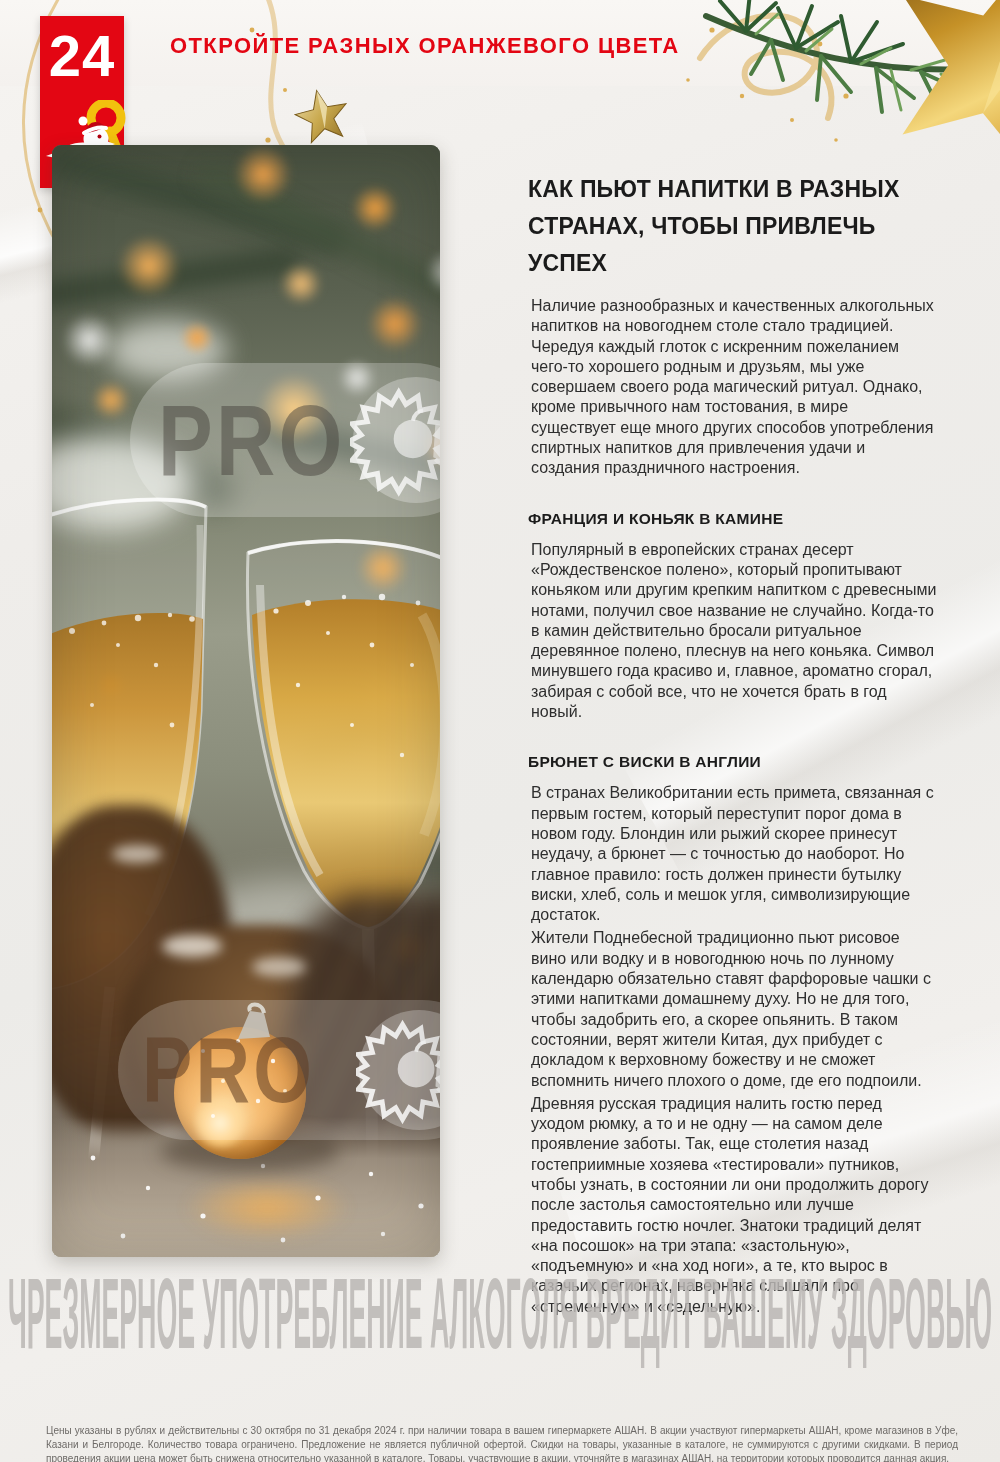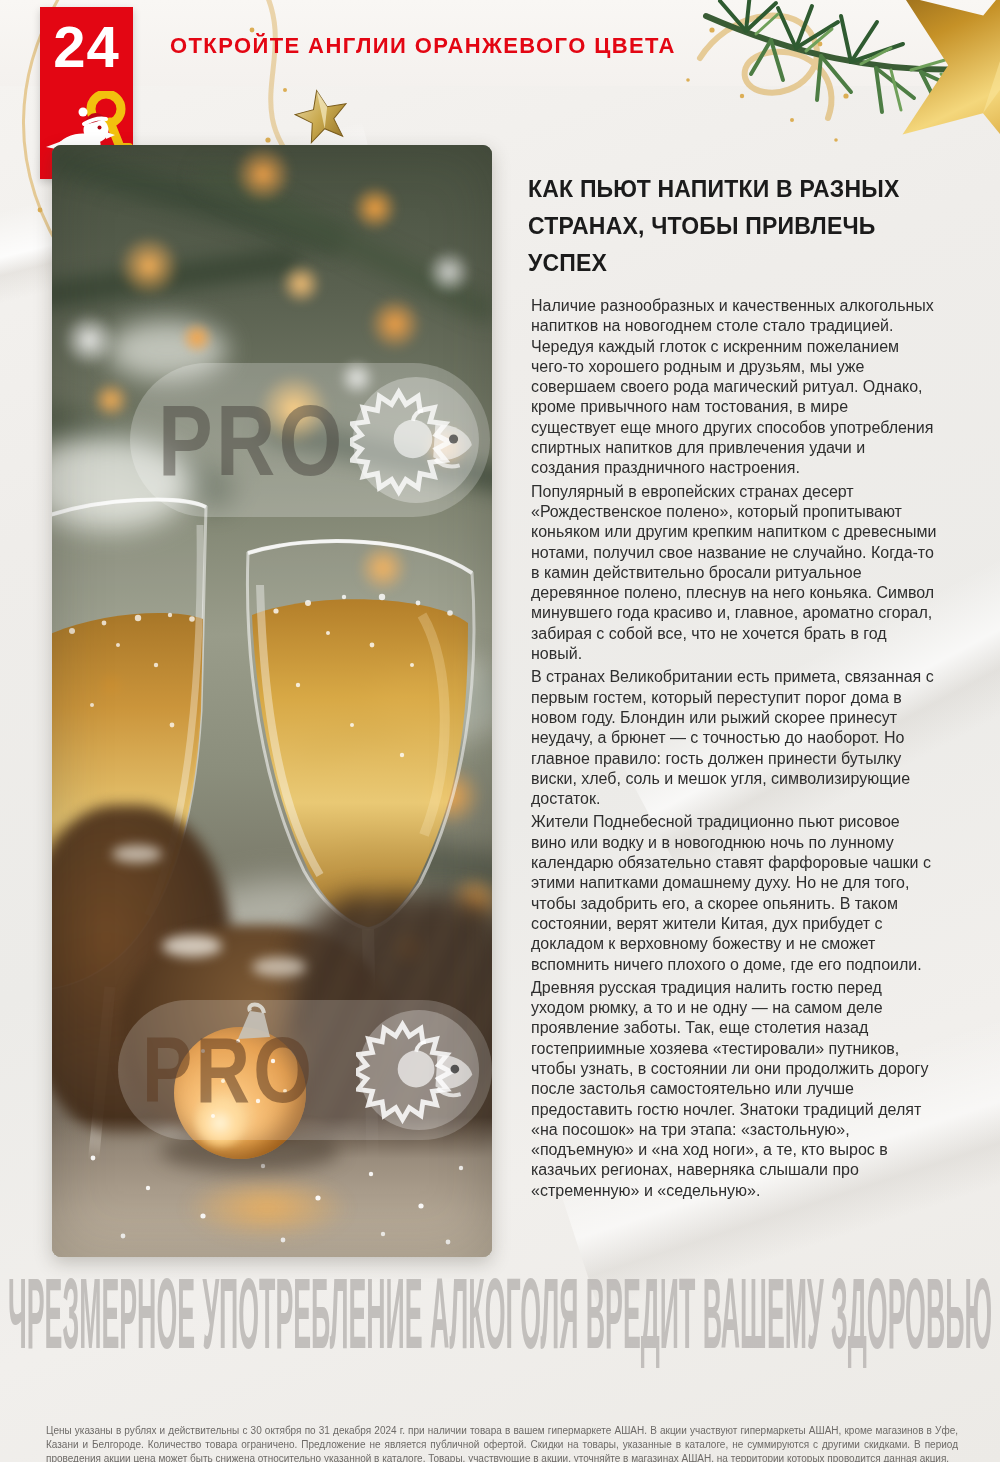--- a/index.html
+++ b/index.html
@@ -10,31 +10,31 @@
   .fold{position:absolute;pointer-events:none;}
   .fold1{left:-120px;top:180px;width:500px;height:90px;transform:rotate(-14deg);
          background:linear-gradient(180deg,rgba(255,255,255,0) 0%,rgba(255,255,255,.8) 50%,rgba(210,206,200,.35) 70%,rgba(255,255,255,0) 100%);}
   .fold2{left:620px;top:620px;width:560px;height:140px;transform:rotate(-28deg);
          background:linear-gradient(180deg,rgba(255,255,255,0),rgba(255,255,255,.65) 45%,rgba(205,201,195,.3) 70%,rgba(255,255,255,0));}
   .fold3{left:560px;top:1060px;width:640px;height:160px;transform:rotate(-18deg);
          background:linear-gradient(180deg,rgba(255,255,255,0),rgba(255,255,255,.55) 50%,rgba(200,196,190,.3) 75%,rgba(255,255,255,0));}
   .topband{position:absolute;left:0;top:0;width:1000px;height:86px;background:linear-gradient(180deg,#f9f7f4,#f4f1ee);}
 
   
-  .page-tab{position:absolute;left:40px;top:7px;width:93px;height:172px;background:#e30613;
+  .page-tab{position:absolute;left:40px;top:16px;width:84px;height:172px;background:#e30613;
             box-shadow:0 3px 8px rgba(0,0,0,.18);}
   .page-number{margin-top:10px;text-align:center;color:#fff;font-size:58px;font-weight:bold;letter-spacing:1px;line-height:60px;}
   .tab-logo{position:absolute;left:0;bottom:-4px;}
 
   .header-title{position:absolute;left:170px;top:33px;color:#e30613;font-size:22px;font-weight:800;letter-spacing:1.4px;white-space:nowrap;}
 
   .deco{position:absolute;pointer-events:none;}
 
   
-  .photo{position:absolute;left:52px;top:145px;width:440px;height:1112px;border-radius:9px;overflow:hidden;
+  .photo{position:absolute;left:52px;top:145px;width:388px;height:1112px;border-radius:9px;overflow:hidden;
          box-shadow:0 6px 18px rgba(60,55,45,.25);background:#6b705f;}
   .ph-base{position:absolute;inset:0;
      background:linear-gradient(178deg,#47503f 0%,#5a6150 14%,#7c816e 30%,#999c8a 44%,#8b8e7c 56%,#747263 70%,#6e6051 82%,#93897a 92%,#a89d8c 100%);}
   .blob{position:absolute;border-radius:50%;}
   .streak{position:absolute;border-radius:40px;}
   .floor{position:absolute;left:0;bottom:0;width:440px;height:140px;
          background:linear-gradient(180deg,rgba(120,108,94,0) 0%,#9a8d7d 30%,#b3a694 70%,#c0b3a0 100%);}
   .wm{position:absolute;display:flex;align-items:center;background:rgba(255,255,255,.24);}
   .wm-text{font-weight:bold;color:rgba(70,64,58,.48);transform:scaleX(.82);transform-origin:left center;letter-spacing:4px;line-height:1;}
   .vignette{position:absolute;inset:0;box-shadow:inset 0 0 60px rgba(40,40,30,.25);border-radius:9px;}
@@ -163,21 +163,21 @@
         <path d="M 66,41 l 9,3 l -9,4 z" fill="#fff"></path>
         <circle cx="59.5" cy="36.5" r="2" fill="#b00010"></circle>
         <path d="M 44,34 Q 50,14 67,27 Q 57,31 44,34 Z" fill="#c00414"></path>
         <circle cx="43" cy="21" r="4.5" fill="#fff"></circle>
         <path d="M 44,33 Q 56,26 66,28" stroke="#fff" stroke-width="4" fill="none" stroke-linecap="round"></path>
         <path d="M 40,70 l -3,14 M 49,70 l -1,14" stroke="#fff" stroke-width="2.8" stroke-linecap="round"></path>
       </g>
     </svg>
   </div>
 
-  <div class="header-title">ОТКРОЙТЕ АНГЛИИ ОРАНЖЕВОГО ЦВЕТА</div>
+  <div class="header-title">ОТКРОЙТЕ РАЗНЫХ ОРАНЖЕВОГО ЦВЕТА</div>
 
   <div class="photo">
     <div class="ph-base"></div>
 
     <div>
       <div class="streak" style="left:-10px;top:40px;width:310px;height:30px;background:#3c4a38;transform:rotate(16deg);filter:blur(9px);opacity:.85"></div>
       <div class="streak" style="left:-20px;top:120px;width:270px;height:26px;background:#33412f;transform:rotate(-8deg);filter:blur(10px);opacity:.8"></div>
       <div class="streak" style="left:130px;top:84px;width:330px;height:26px;background:#46543e;transform:rotate(26deg);filter:blur(10px);opacity:.8"></div>
       <div class="streak" style="left:210px;top:300px;width:270px;height:24px;background:#2f3d2e;transform:rotate(12deg);filter:blur(11px);opacity:.7"></div>
       <div class="streak" style="left:-30px;top:290px;width:220px;height:40px;background:#47523f;transform:rotate(22deg);filter:blur(12px);opacity:.7"></div>
@@ -329,24 +329,26 @@
     </div>
 
     <div class="vignette"></div>
   </div>
 
   <div class="article">
     <h1>КАК ПЬЮТ НАПИТКИ В РАЗНЫХ СТРАНАХ, ЧТОБЫ ПРИВЛЕЧЬ УСПЕХ</h1>
     <p>Наличие разнообразных и качественных алкогольных напитков на новогоднем столе стало традицией. Чередуя каждый глоток с искренним пожеланием чего-то хорошего родным и друзьям, мы уже совершаем своего рода магический ритуал. Однако, кроме привычного нам тостования, в мире существует еще много других способов употребления спиртных напитков для привлечения удачи и создания праздничного настроения.</p>
 
     <section>
+      <h2>ФРАНЦИЯ И КОНЬЯК В КАМИНЕ</h2>
       <p>Популярный в европейских странах десерт «Рождественское полено», который пропитывают коньяком или другим крепким напитком с древесными нотами, получил свое название не случайно. Когда-то в камин действительно бросали ритуальное деревянное полено, плеснув на него коньяка. Символ минувшего года красиво и, главное, ароматно сгорал, забирая с собой все, что не хочется брать в год новый.</p>
     </section>
 
     <section>
+      <h2>БРЮНЕТ С ВИСКИ В АНГЛИИ</h2>
       <p>В странах Великобритании есть примета, связанная с первым гостем, который переступит порог дома в новом году. Блондин или рыжий скорее принесут неудачу, а брюнет — с точностью до наоборот. Но главное правило: гость должен принести бутылку виски, хлеб, соль и мешок угля, символизирующие достаток.</p>
     </section>
 
     <section>
       <p>Жители Поднебесной традиционно пьют рисовое вино или водку и в новогоднюю ночь по лунному календарю обязательно ставят фарфоровые чашки с этими напитками домашнему духу. Но не для того, чтобы задобрить его, а скорее опьянить. В таком состоянии, верят жители Китая, дух прибудет с докладом к верховному божеству и не сможет вспомнить ничего плохого о доме, где его подпоили.</p>
     </section>
 
     <section>
       <p>Древняя русская традиция налить гостю перед уходом рюмку, а то и не одну — на самом деле проявление заботы. Так, еще столетия назад гостеприимные хозяева «тестировали» путников, чтобы узнать, в состоянии ли они продолжить дорогу после застолья самостоятельно или лучше предоставить гостю ночлег. Знатоки традиций делят «на посошок» на три этапа: «застольную», «подъемную» и «на ход ноги», а те, кто вырос в казачьих регионах, наверняка слышали про «стременную» и «седельную».</p>
     </section>

